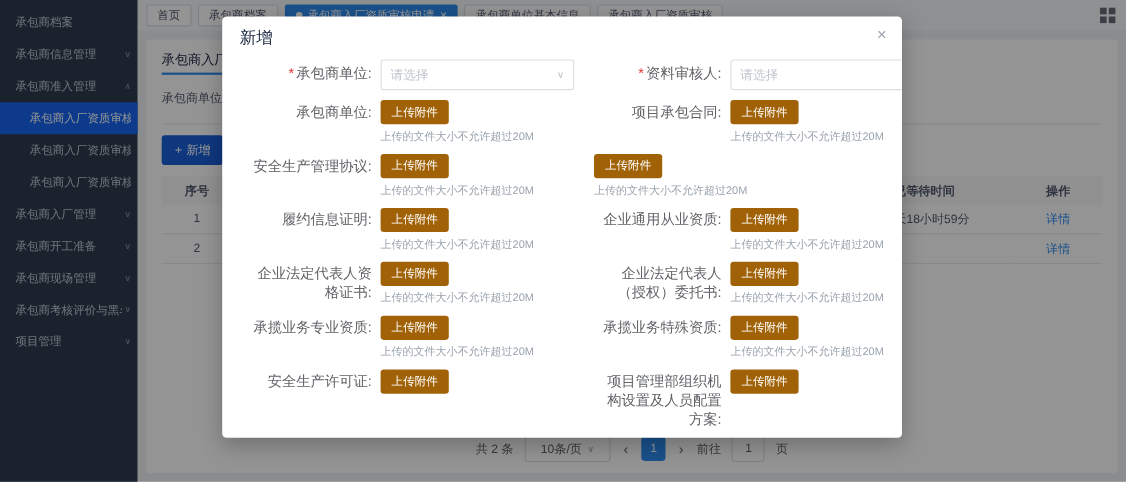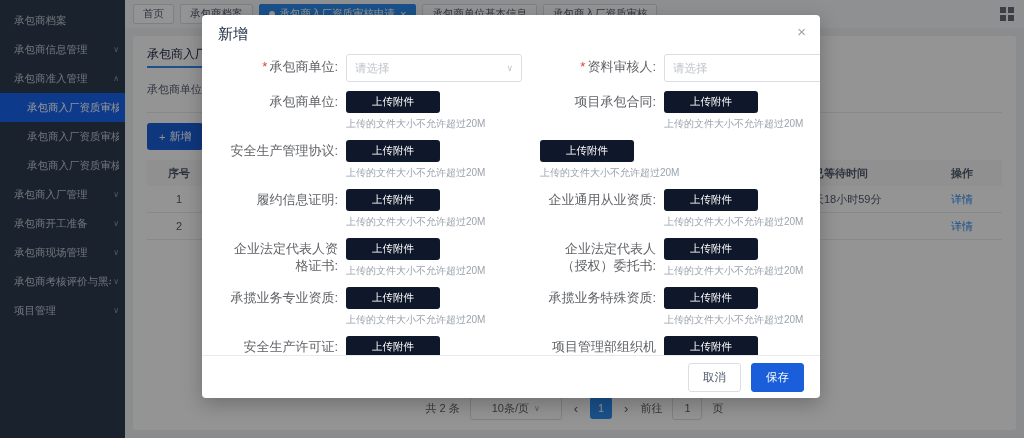--- a/index.html
+++ b/index.html
@@ -44,21 +44,21 @@
   .btn-add{display:flex;align-items:center;gap:4px;color:#fff;background:#1a5fd9;border:none;
            font-size:11px;padding:6px 12px;border-radius:3px;margin-top:10px;width:max-content;cursor:pointer;}
   table.grid{margin-top:10px;width:100%;border-collapse:collapse;font-size:11px;color:#515a6e;table-layout:fixed;}
   table.grid th{background:#f8f8f9;font-weight:bold;text-align:left;height:26px;padding:0 6px;}
   table.grid td{height:26px;border-bottom:1px solid #e8eaec;padding:0 6px;}
   .c-center{text-align:center !important;}
   .link{color:#2d8cf0;cursor:pointer;}
   .spacer{flex:1;}
   .pagination{display:flex;align-items:center;justify-content:center;gap:10px;font-size:11px;
               color:#606266;padding:4px 0 2px;}
-  .page-size{width:92px;height:24px;border:1px solid #dcdee2;border-radius:3px;display:flex;align-items:center;
+  .page-size{width:78px;height:24px;border:1px solid #dcdee2;border-radius:3px;display:flex;align-items:center;
              justify-content:center;gap:5px;background:#fff;cursor:pointer;box-sizing:border-box;}
   .page-size .chev{font-size:8px;color:#9aa3ad;}
   .page-arrow{cursor:pointer;color:#606266;font-size:13px;padding:0 2px;}
   .page-num{width:22px;height:22px;background:#2d8cf0;color:#fff;border-radius:3px;display:flex;
             align-items:center;justify-content:center;cursor:pointer;}
   .goto-input{width:30px;height:24px;border:1px solid #dcdee2;border-radius:3px;display:flex;align-items:center;
               justify-content:center;background:#fff;box-sizing:border-box;}
 
   
   .overlay{position:absolute;inset:0;background:rgba(0,0,0,0.42);z-index:10;}
@@ -70,22 +70,22 @@
   .form-grid{display:grid;grid-template-columns:1fr 1fr;column-gap:18px;}
   .form-item{display:flex;margin-bottom:7px;}
   .form-item .flabel{width:124px;flex:none;text-align:right;font-size:13px;color:#606266;
                      padding-right:8px;padding-top:5px;line-height:1.3;box-sizing:border-box;}
   .req-star{color:#e23c39;margin-right:2px;}
   .fctl{flex:1;min-width:0;}
   .fselect{width:176px;height:28px;border:1px solid #dcdee2;border-radius:3px;display:flex;align-items:center;
            justify-content:space-between;padding:0 8px;box-sizing:border-box;cursor:pointer;}
   .fselect .ph{color:#c0c4cc;font-size:11.5px;}
   .fselect .chev{color:#c0c4cc;font-size:9px;}
-  .upload-btn{background:#0f172a;color:#fff;border:none;border-radius:3px;font-size:10.5px;
-              padding:4px 26px;cursor:pointer;margin-top:2px;}
+  .upload-btn{background:#a16207;color:#fff;border:none;border-radius:3px;font-size:10.5px;
+              padding:4px 10px;cursor:pointer;margin-top:2px;}
   .hint{font-size:10px;color:#9aa3ad;margin-top:4px;white-space:nowrap;}
   .modal-footer{height:42px;flex:none;border-top:1px solid #e8eaec;display:flex;align-items:center;
                 justify-content:flex-end;gap:10px;padding:0 16px;}
   .btn-cancel{background:#fff;border:1px solid #dcdee2;color:#515a6e;font-size:11.5px;
               padding:6px 14px;border-radius:3px;cursor:pointer;}
   .btn-save{background:#1a5fd9;border:1px solid #1a5fd9;color:#fff;font-size:11.5px;
             padding:6px 14px;border-radius:3px;cursor:pointer;}
 </style>
 </head>
 <body>
@@ -307,19 +307,15 @@
           <label class="flabel">安全生产许可证:</label>
           <div class="fctl"><button class="upload-btn">上传附件</button></div>
         </div>
         <div class="form-item">
           <label class="flabel">项目管理部组织机构设置及人员配置方案:</label>
           <div class="fctl"><button class="upload-btn">上传附件</button></div>
         </div>
 
       </div>
     </div>
-    <div class="modal-footer">
-      <button class="btn-cancel">取消</button>
-      <button class="btn-save">保存</button>
-    </div>
   </div>
 
 </div>
 
 </body></html>

